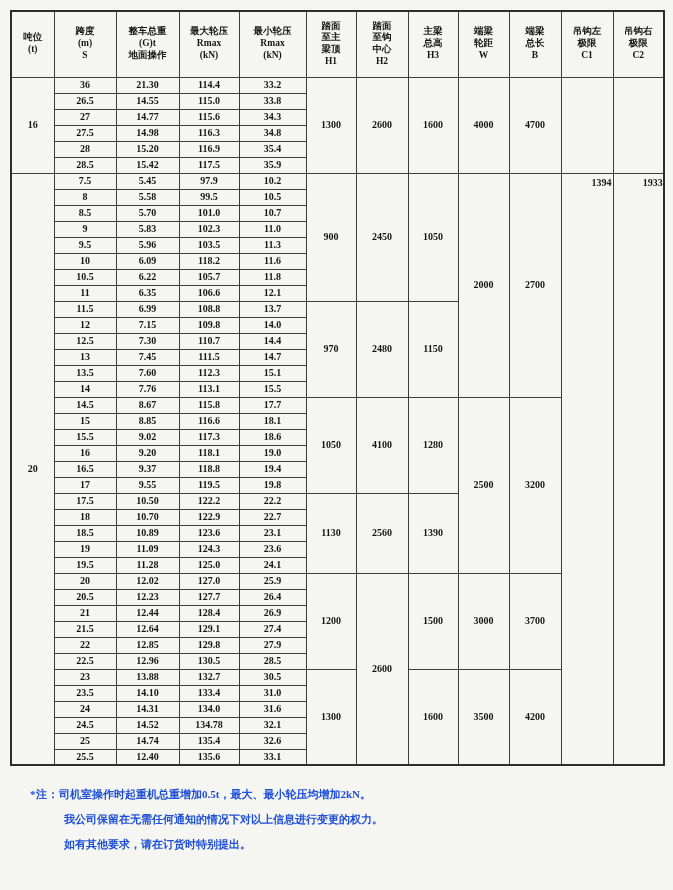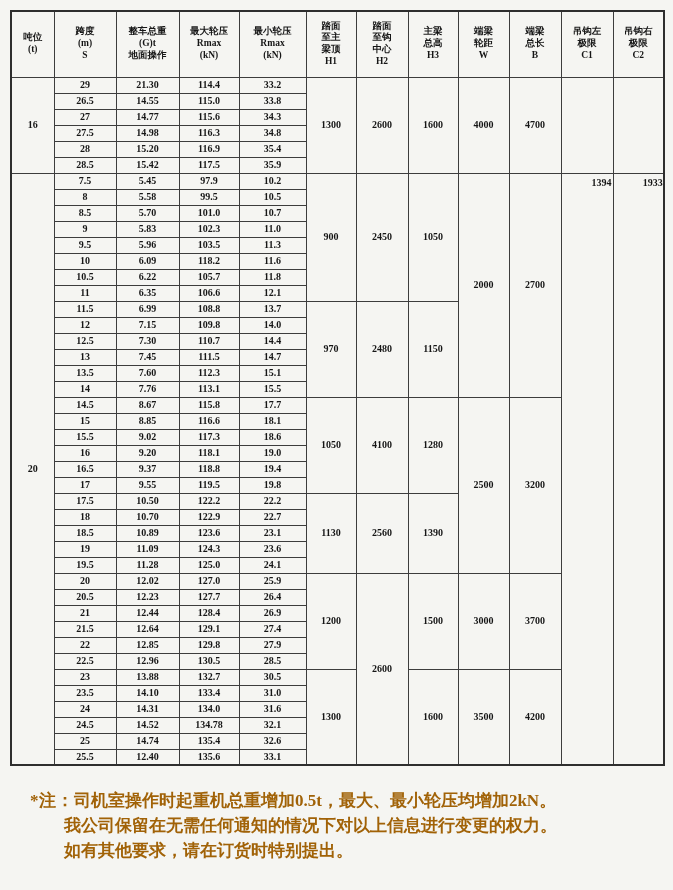--- a/index.html
+++ b/index.html
@@ -17,23 +17,23 @@
   .spec th, .spec td {
     border:1px solid #3d3d3d;
     text-align:center; vertical-align:middle;
     font-weight:bold; padding:0;
     overflow:hidden;
   }
   .spec thead th { height:66px; font-size:9.5px; line-height:1.25; }
   .spec tbody td { height:16px; font-size:10px; line-height:1; }
   .spec td.vtop { vertical-align:top; padding-top:4px;padding-left:29px; }
   .notes {
-    margin-top:22px; margin-left:20px;
-    font-weight:bold; font-size:17px; line-height:25px;
-    color:#a16207;
+    margin-top:16px; margin-left:20px;
+    font-weight:bold; font-size:11px; line-height:25px;
+    color:#1d4ed8;
   }
   .note-line.indent { padding-left:34px; }
   .note-label { letter-spacing:0.5px; }
 </style>
 </head>
 <body>
 
 <div class="page">
 
   <table class="spec">
@@ -63,21 +63,21 @@
           <th>主梁<br>总高<br>H3</th>
           <th>端梁<br>轮距<br>W</th>
           <th>端梁<br>总长<br>B</th>
           <th>吊钩左<br>极限<br>C1</th>
           <th>吊钩右<br>极限<br>C2</th>
         </tr>
     </thead>
     <tbody>
         <tr>
           <td rowspan="6">16</td>
-          <td>29</td>
+          <td>36</td>
           <td>21.30</td>
           <td>114.4</td>
           <td>33.2</td>
           <td rowspan="6">1300</td>
           <td rowspan="6">2600</td>
           <td rowspan="6">1600</td>
           <td rowspan="6">4000</td>
           <td rowspan="6">4700</td>
           <td rowspan="6"></td>
           <td rowspan="6"></td>

